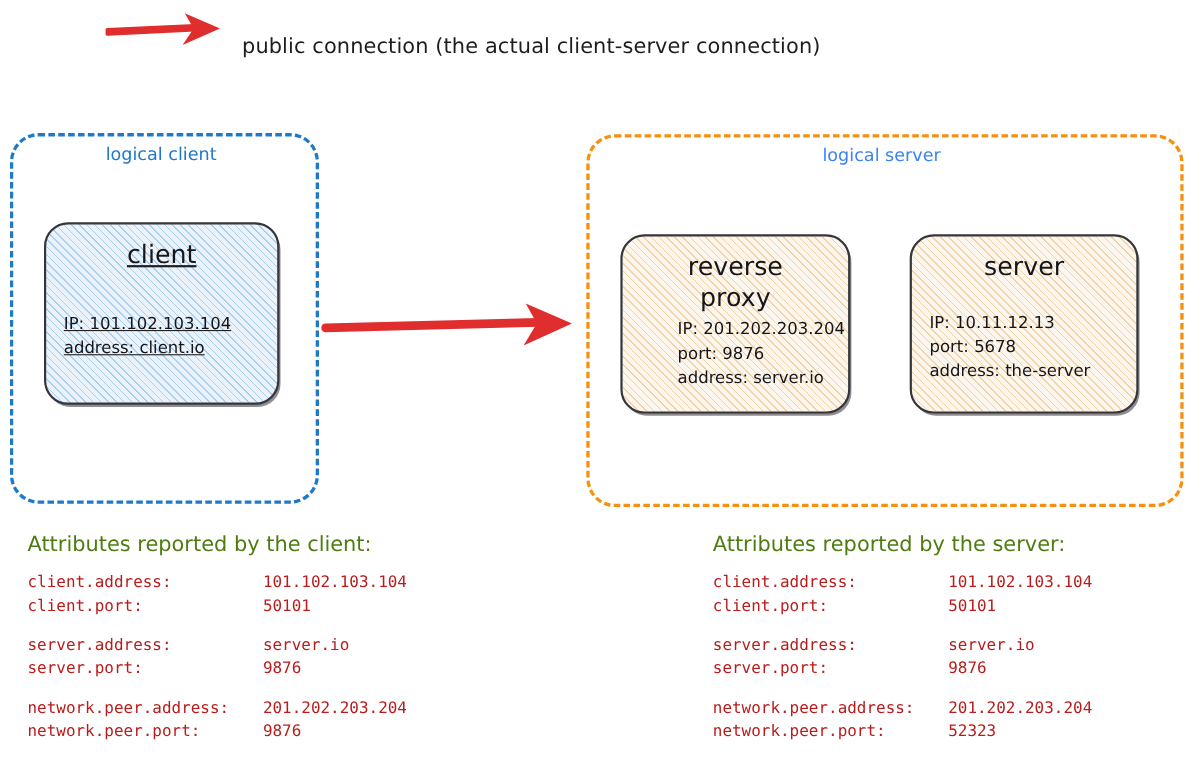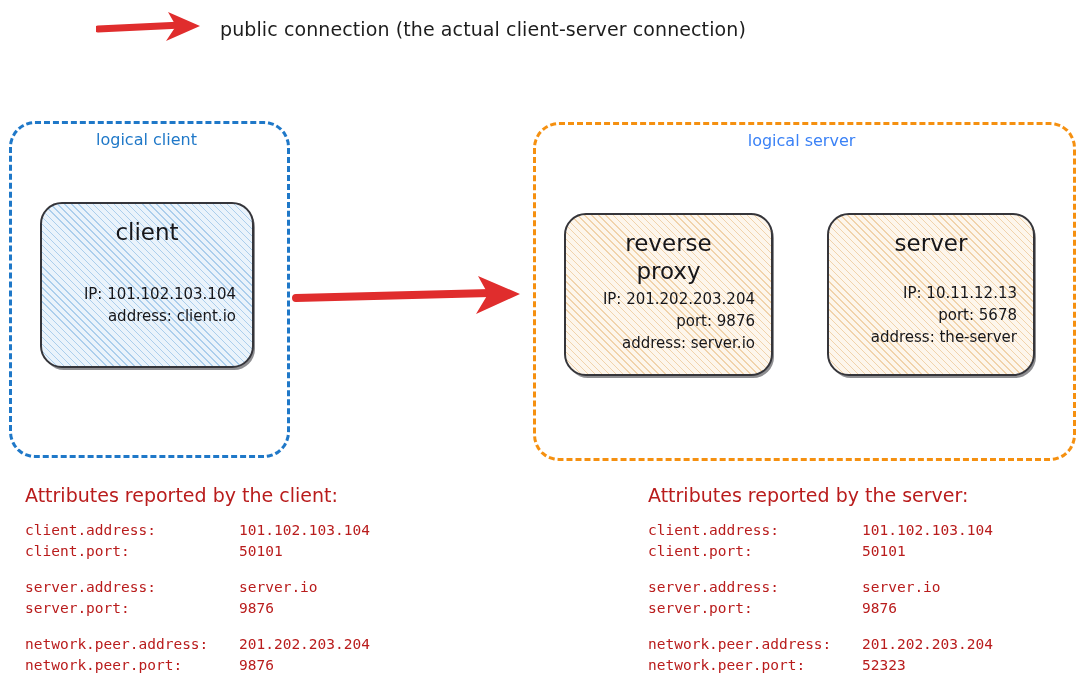--- a/index.html
+++ b/index.html
@@ -19,21 +19,21 @@
   
   #legend { position: absolute; left: 0; top: 0; width: 1080px; height: 105px; }
   .legend-row { position: absolute; left: 0; width: 1080px; height: 42px; }
   .legend-row.public { top: 6px; }
   .legend-row.local  { top: 56px; }
   .legend-arrow {
     position: absolute; left: 96px; top: 0;
     width: 112px; height: 42px;
   }
   .legend-label {
-    position: absolute; left: 220px; top: 12px;
+    position: absolute; left: 220px; top: 25px;
     font-family: "DejaVu Sans", sans-serif;
     font-size: 19px;
     letter-spacing: 0.1px;
     color: #1d1d1d;
     white-space: nowrap;
   }
 
   
   .logical-box {
     position: absolute;
@@ -91,75 +91,75 @@
     text-align: center;
     line-height: 1.22;
     color: #16161a;
     white-space: pre-line;
   }
   .node-props {
     font-family: "DejaVu Sans", sans-serif;
     font-size: 15px;
     line-height: 1.45;
     color: #16161a;
-    text-align: right;
+    text-align: left;
   }
   .node-props div { white-space: nowrap; }
 
   
   #node-client {
     left: 40px; top: 202px;
     width: 214px; height: 166px;
     background-color: #eaf3fb;
     background-image: repeating-linear-gradient(
         45deg,
         rgba(120,176,224,0.55) 0px,
         rgba(120,176,224,0.55) 1px,
         rgba(255,255,255,0) 1px,
         rgba(255,255,255,0) 5px);
   }
-  #node-client .node-inner { justify-content: flex-start; }
+  #node-client .node-inner { justify-content: flex-start; text-decoration: underline; }
   #node-client .node-props { margin-top: 38px; }
 
   
   #node-reverse-proxy, #node-server {
     background-color: #fdf6ec;
     background-image: repeating-linear-gradient(
         45deg,
         rgba(226,168,92,0.45) 0px,
         rgba(226,168,92,0.45) 1px,
         rgba(255,255,255,0) 1px,
         rgba(255,255,255,0) 5px);
   }
   #node-reverse-proxy {
     left: 564px; top: 213px;
     width: 209px; height: 163px;
   }
-  #node-reverse-proxy .node-props { margin-top: 4px; }
+  #node-reverse-proxy .node-props { margin-top: 4px; margin-left: 34px; }
   #node-server {
     left: 827px; top: 213px;
     width: 208px; height: 163px;
   }
   #node-server .node-props { margin-top: 26px; }
 
   
   #main-arrow {
     position: absolute;
     left: 292px; top: 272px;
     width: 232px; height: 46px;
   }
 
   
   .attr-block { position: absolute; }
   #attrs-client { left: 25px; top: 484px; }
   #attrs-server { left: 648px; top: 484px; }
   .attr-heading {
     font-family: "DejaVu Sans", sans-serif;
     font-size: 19px;
-    color: #b91c1c;
+    color: #4d7c0f;
     margin: 0 0 14px 0;
     white-space: nowrap;
   }
   .attr-table { border-collapse: collapse; }
   .attr-table td {
     font-family: "DejaVu Sans Mono", monospace;
     font-size: 14.5px;
     line-height: 1.42;
     color: #b91c1c;
     padding: 0;

